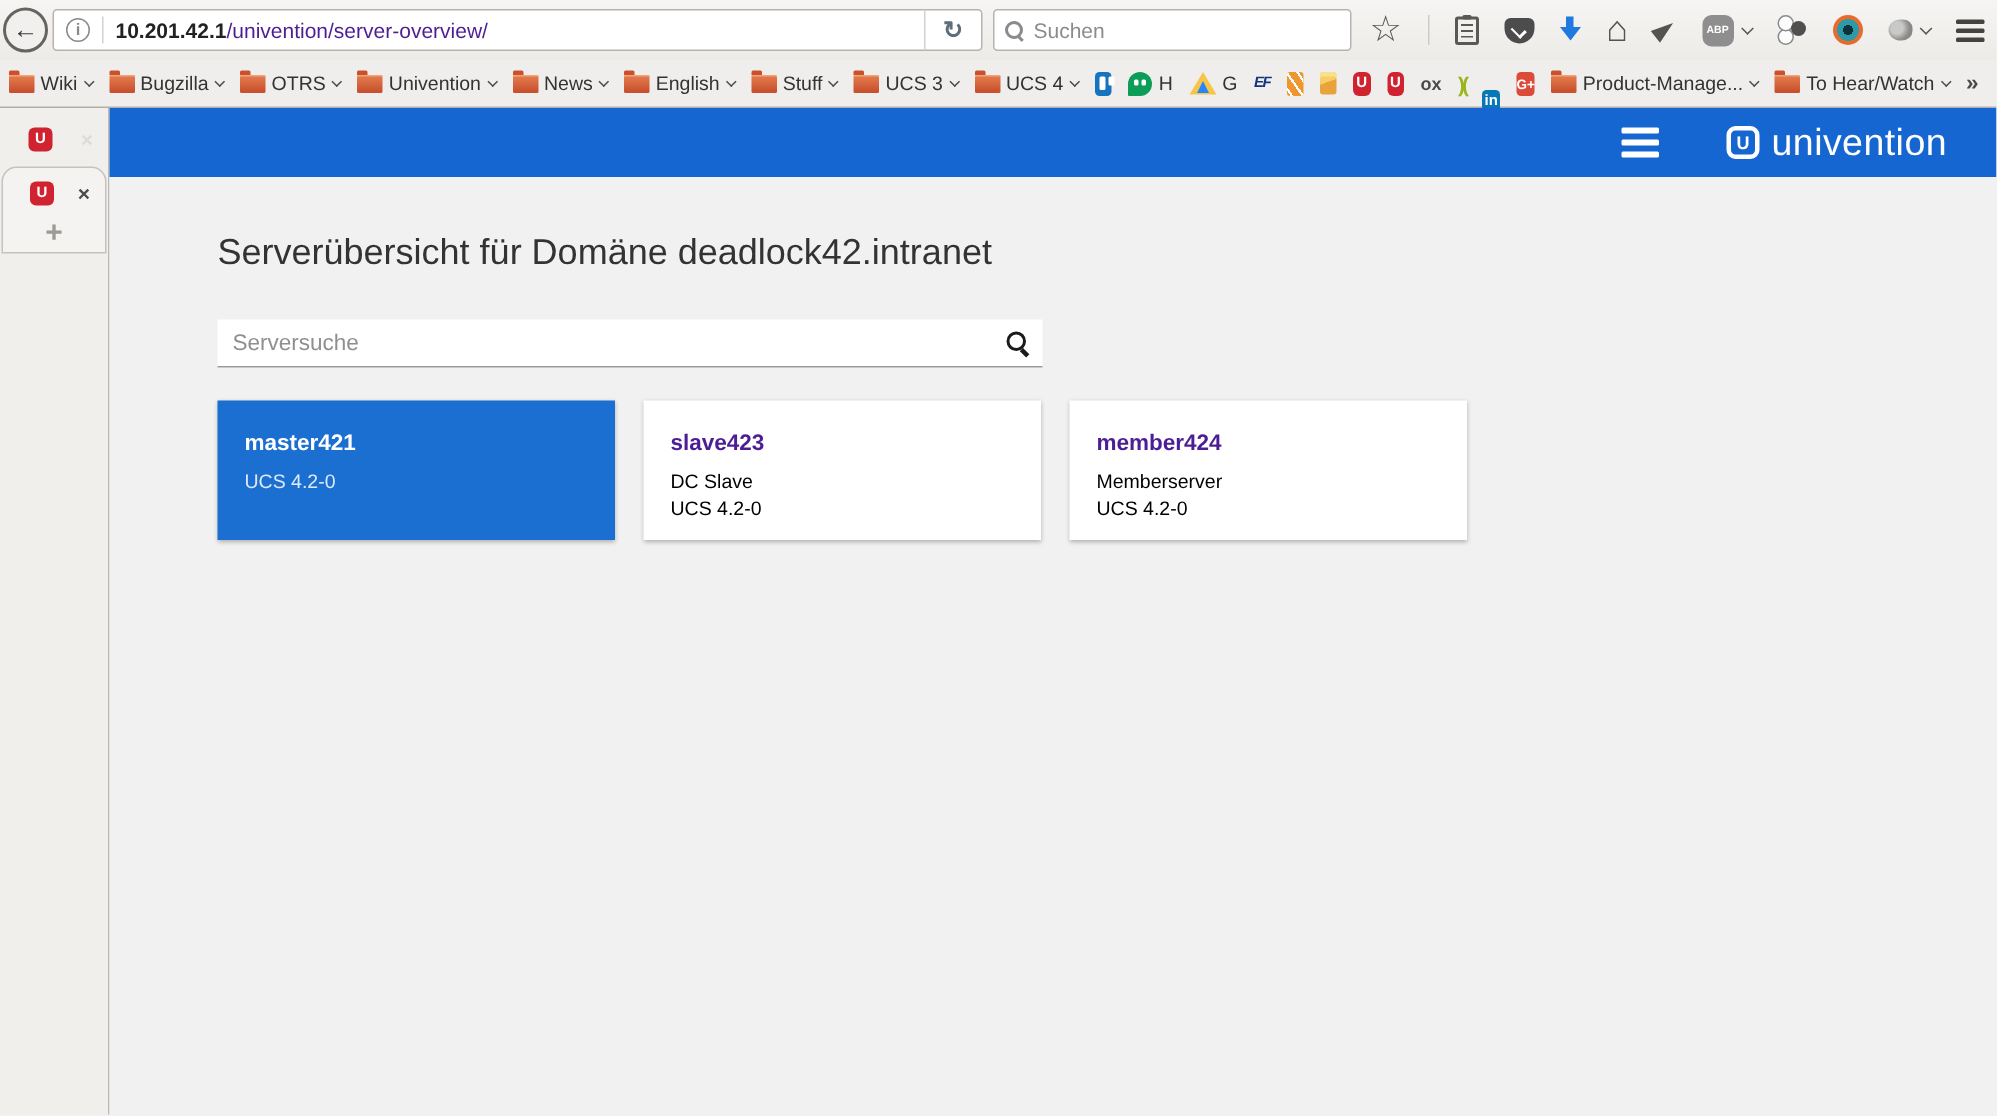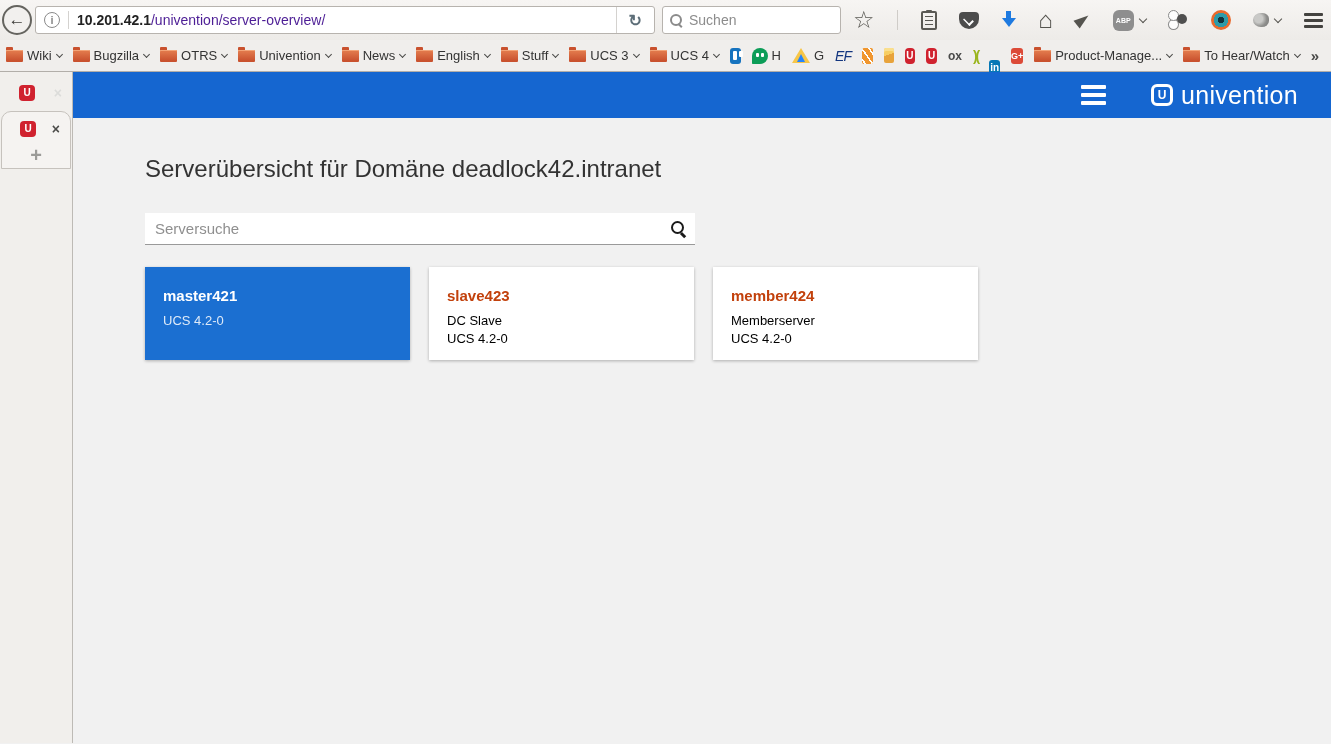--- a/index.html
+++ b/index.html
@@ -17,21 +17,21 @@
   .info-icon { width:16px; height:16px; border:1px solid #8a8a8a; border-radius:50%;
                color:#8a8a8a; font-size:11px; line-height:14px; text-align:center;
                font-weight:bold; flex:0 0 auto; }
   .url-divider { width:1px; height:18px; background:#d4d2cf; margin:0 8px; }
   .url-host { font-size:14px; color:#222; font-weight:700; }
   .url-path { font-size:14px; color:#4c1d95; }
   .url-spacer { flex:1; }
   .reload-seg { display:flex; align-items:center; height:100%; border-left:1px solid #d4d2cf;
                 padding:0 12px; }
   .reload-glyph { font-size:16px; color:#5d6e78; font-weight:bold; }
-  .search-bar { display:flex; align-items:center; height:28px; width:179px; margin-left:7px;
+  .search-bar { display:flex; align-items:center; height:28px; width:239px; margin-left:7px;
                 background:#fff; border:1px solid #b7b3ae; border-radius:3px; padding:0 6px; }
   .mag-sm { position:relative; width:14px; height:14px; flex:0 0 auto; margin-right:6px; }
   .mag-sm::before { content:""; position:absolute; left:1px; top:1px; width:8px; height:8px;
                     border:2px solid #8b8b8b; border-radius:50%; }
   .mag-sm::after { content:""; position:absolute; left:10px; top:10px; width:5px; height:2px;
                    background:#8b8b8b; transform:rotate(45deg); transform-origin:0 0; }
   .search-bar input, .page-search input { border:none; outline:none; background:transparent;
                   font-family:"Liberation Sans",sans-serif; width:100%; }
   .search-bar input { font-size:14px; color:#444; }
   .search-bar input::placeholder { color:#8c8c8c; }
@@ -86,21 +86,21 @@
   .trello { width:16px; height:16px; background:#1673bf; border-radius:3px; position:relative; }
   .trello::before { content:""; position:absolute; left:3px; top:3px; width:4px; height:9px; background:#fff; border-radius:1px; }
   .trello::after { content:""; position:absolute; left:9px; top:3px; width:4px; height:6px; background:#fff; border-radius:1px; }
   .hangouts { width:16px; height:16px; background:#0c9d58; border-radius:50% 50% 50% 4%; position:relative; }
   .hangouts::before { content:""; position:absolute; left:4px; top:5px; width:3px; height:4px; background:#fff; border-radius:1px;
                       box-shadow:5px 0 0 #fff; }
   .drive { width:0; height:0; border-left:9px solid transparent; border-right:9px solid transparent;
            border-bottom:15px solid #f7c648; position:relative; }
   .drive::after { content:""; position:absolute; left:-4px; top:6px; width:0; height:0;
            border-left:4px solid transparent; border-right:4px solid transparent; border-bottom:8px solid #2684fc; }
-  .ef-logo { font-weight:normal; font-style:italic; color:#13357f; font-size:14px; letter-spacing:-1px; }
+  .ef-logo { font-weight:bold; font-style:italic; color:#13357f; font-size:10px; letter-spacing:-1px; }
   .burst { width:16px; height:16px; background:#f0962e; border-radius:2px; position:relative; overflow:hidden; }
   .burst::after { content:""; position:absolute; inset:0;
       background:repeating-linear-gradient(55deg, transparent 0 2px, #fff 2px 3.5px, transparent 3.5px 6px); }
   .cube { width:15px; height:15px; background:linear-gradient(160deg,#f7ce63 45%,#e8a33b 45%); border-radius:2px;
           box-shadow:inset 0 3px 0 #fadf8e; }
   .ufav { width:16px; height:16px; background:#d0222f; border-radius:4px; color:#fff; font-size:10px;
           font-weight:bold; text-align:center; line-height:16px; }
   .ox-logo { font-weight:bold; color:#4a4a4a; font-size:12px; letter-spacing:0; }
   .xing-logo { font-weight:bold; font-size:14px; color:#9ab51c; letter-spacing:-2px; }
   .li-logo { width:16px; height:16px; background:#0678b6; border-radius:3px; color:#fff; font-size:10px;
@@ -143,21 +143,21 @@
   .page-search input::placeholder { color:#8f8f8f; }
   .mag-lg { position:relative; width:17px; height:17px; flex:0 0 auto; }
   .mag-lg::before { content:""; position:absolute; left:1px; top:1px; width:9px; height:9px;
                     border:2.4px solid #1a1a1a; border-radius:50%; }
   .mag-lg::after { content:""; position:absolute; left:12px; top:12px; width:6px; height:2.6px;
                    background:#1a1a1a; transform:rotate(45deg); transform-origin:0 0; }
 
   .cards { margin-top:22px; display:flex; gap:19px;border-radius:32px; }
   .card { width:265px; height:93px; background:#fff; padding:20px 18px 0 18px;
           box-shadow:0 1px 3px rgba(0,0,0,.28); cursor:pointer; }
-  .card-title { font-size:15px; font-weight:bold; color:#c2410c; margin-bottom:8px; }
+  .card-title { font-size:15px; font-weight:bold; color:#4c1d95; margin-bottom:8px; }
   .card-line { font-size:13px; color:#000000; line-height:18px; }
   .card.active { background:#1b6fd1; }
   .card.active .card-title { color:#fff; }
   .card.active .card-line { color:rgba(255,255,255,.85); }
 </style>
 </head>
 <body>
 
 <div class="toolbar">
   <div class="back-btn">←</div>

